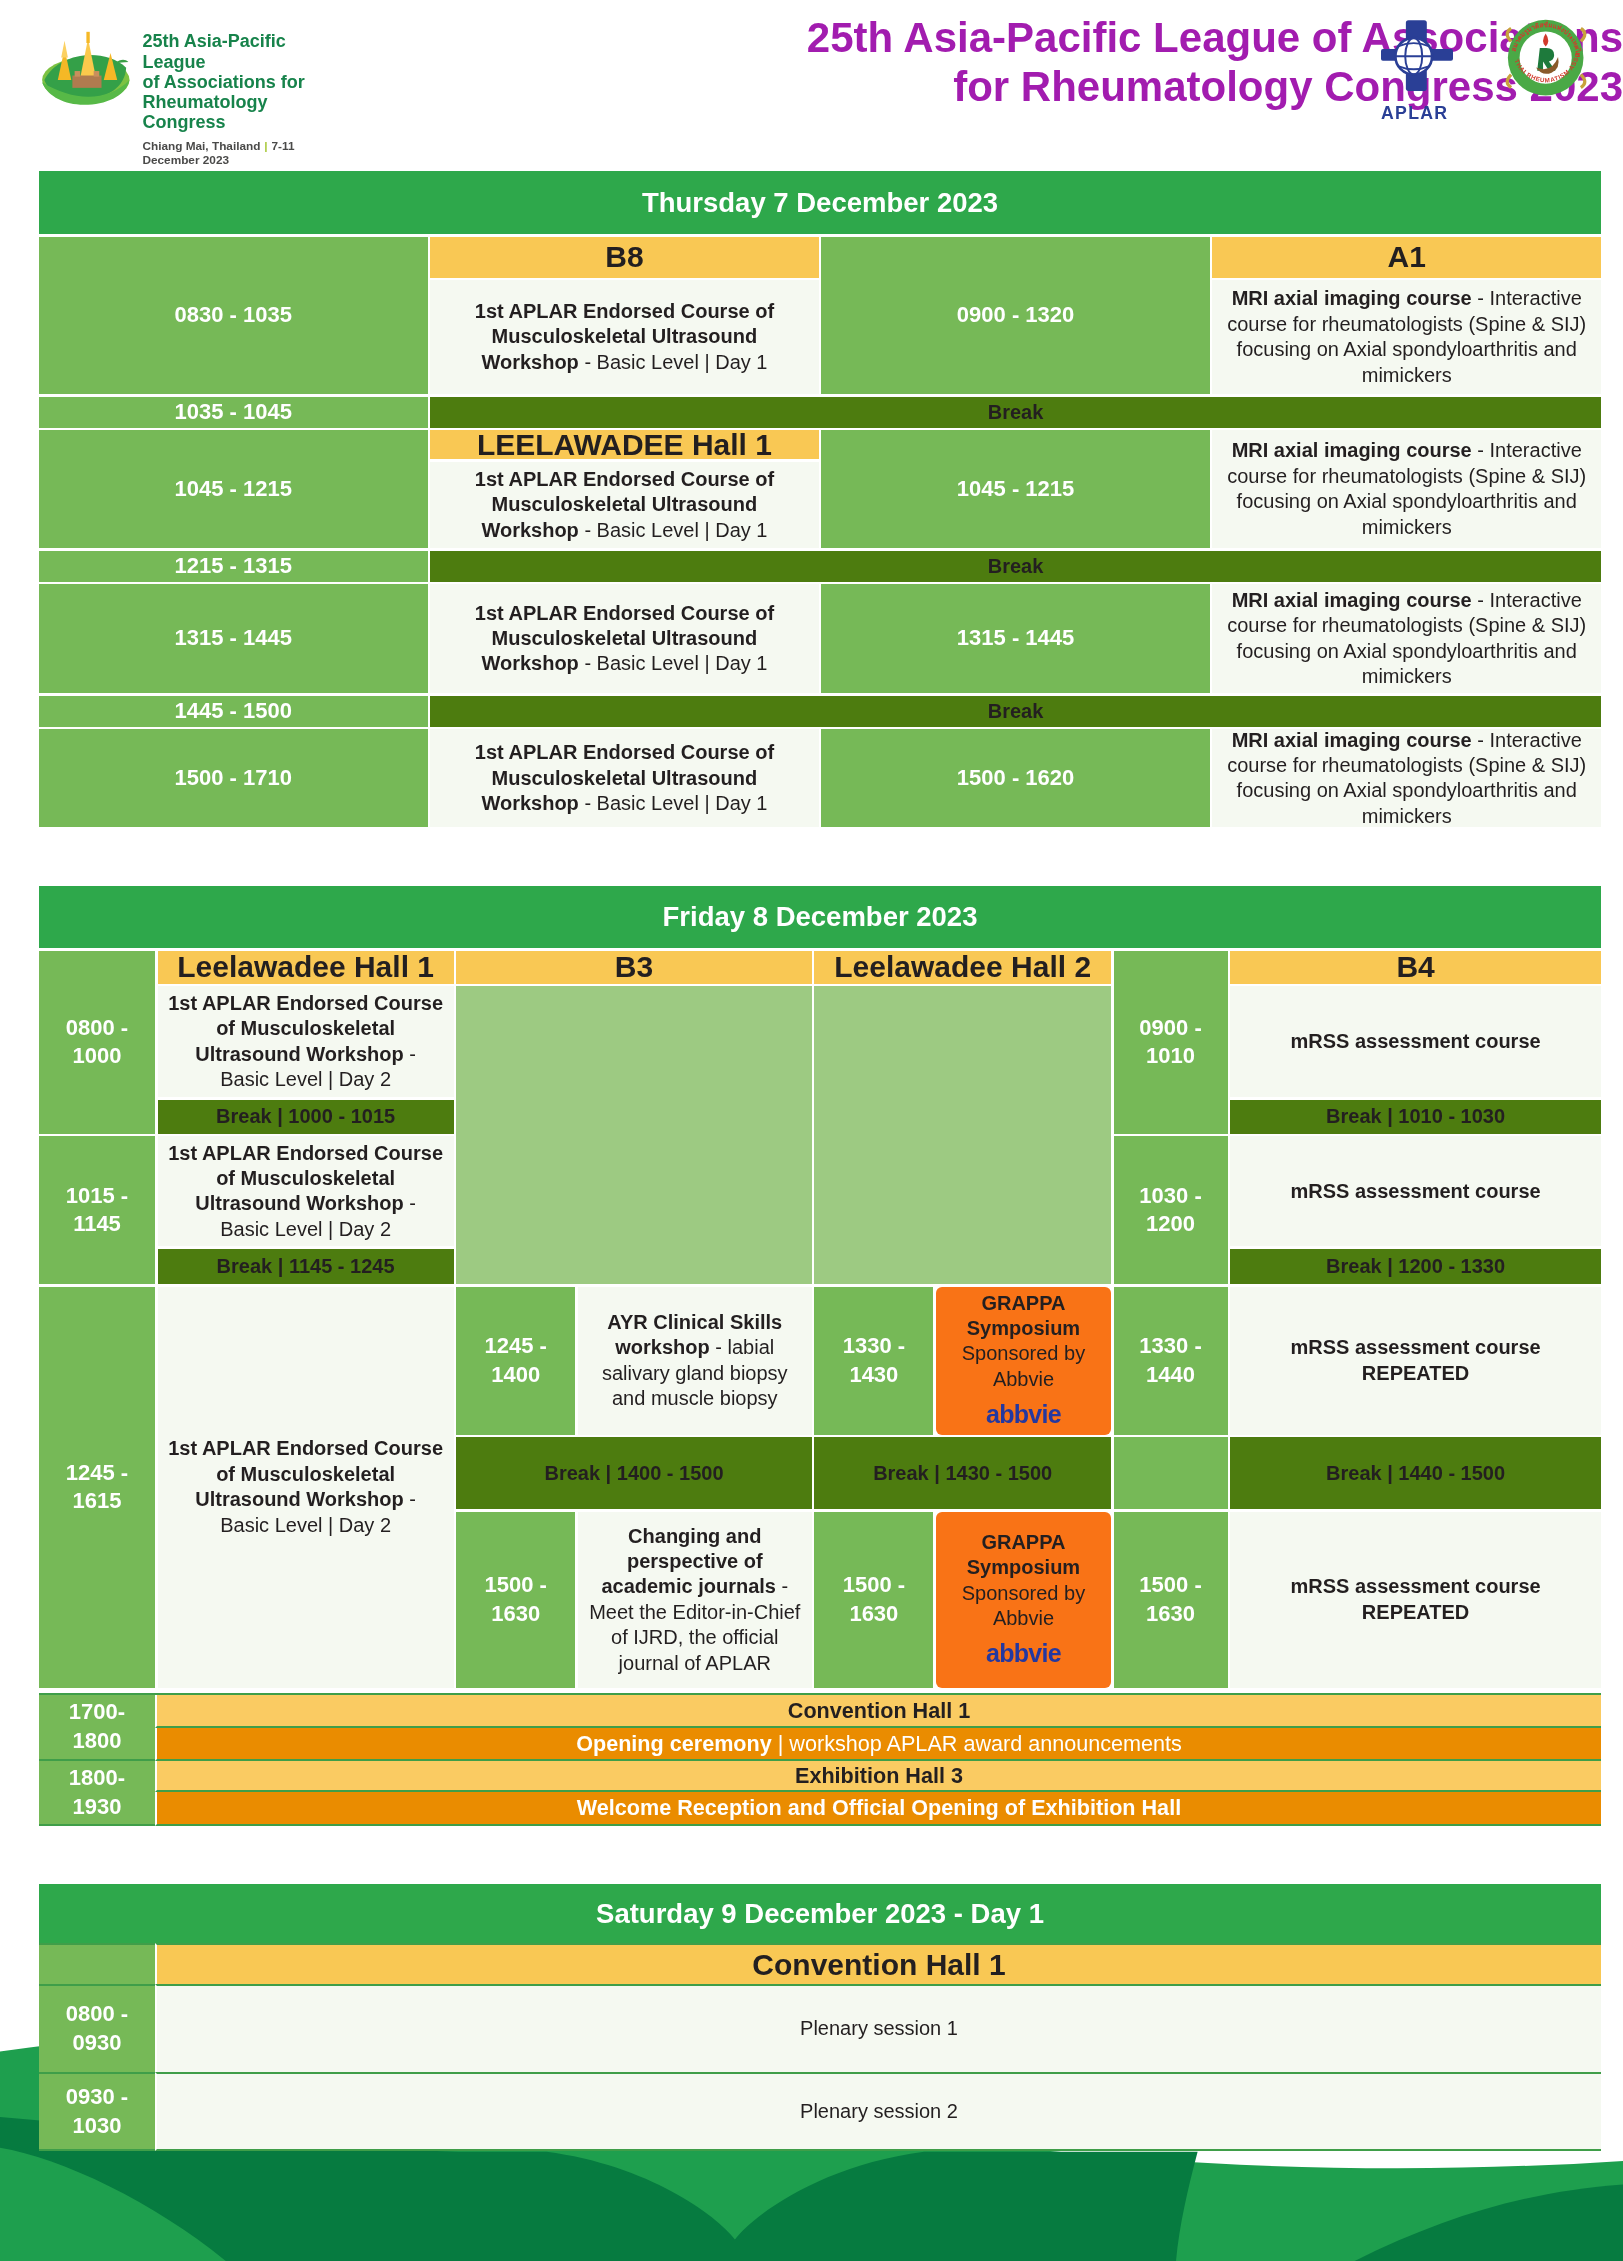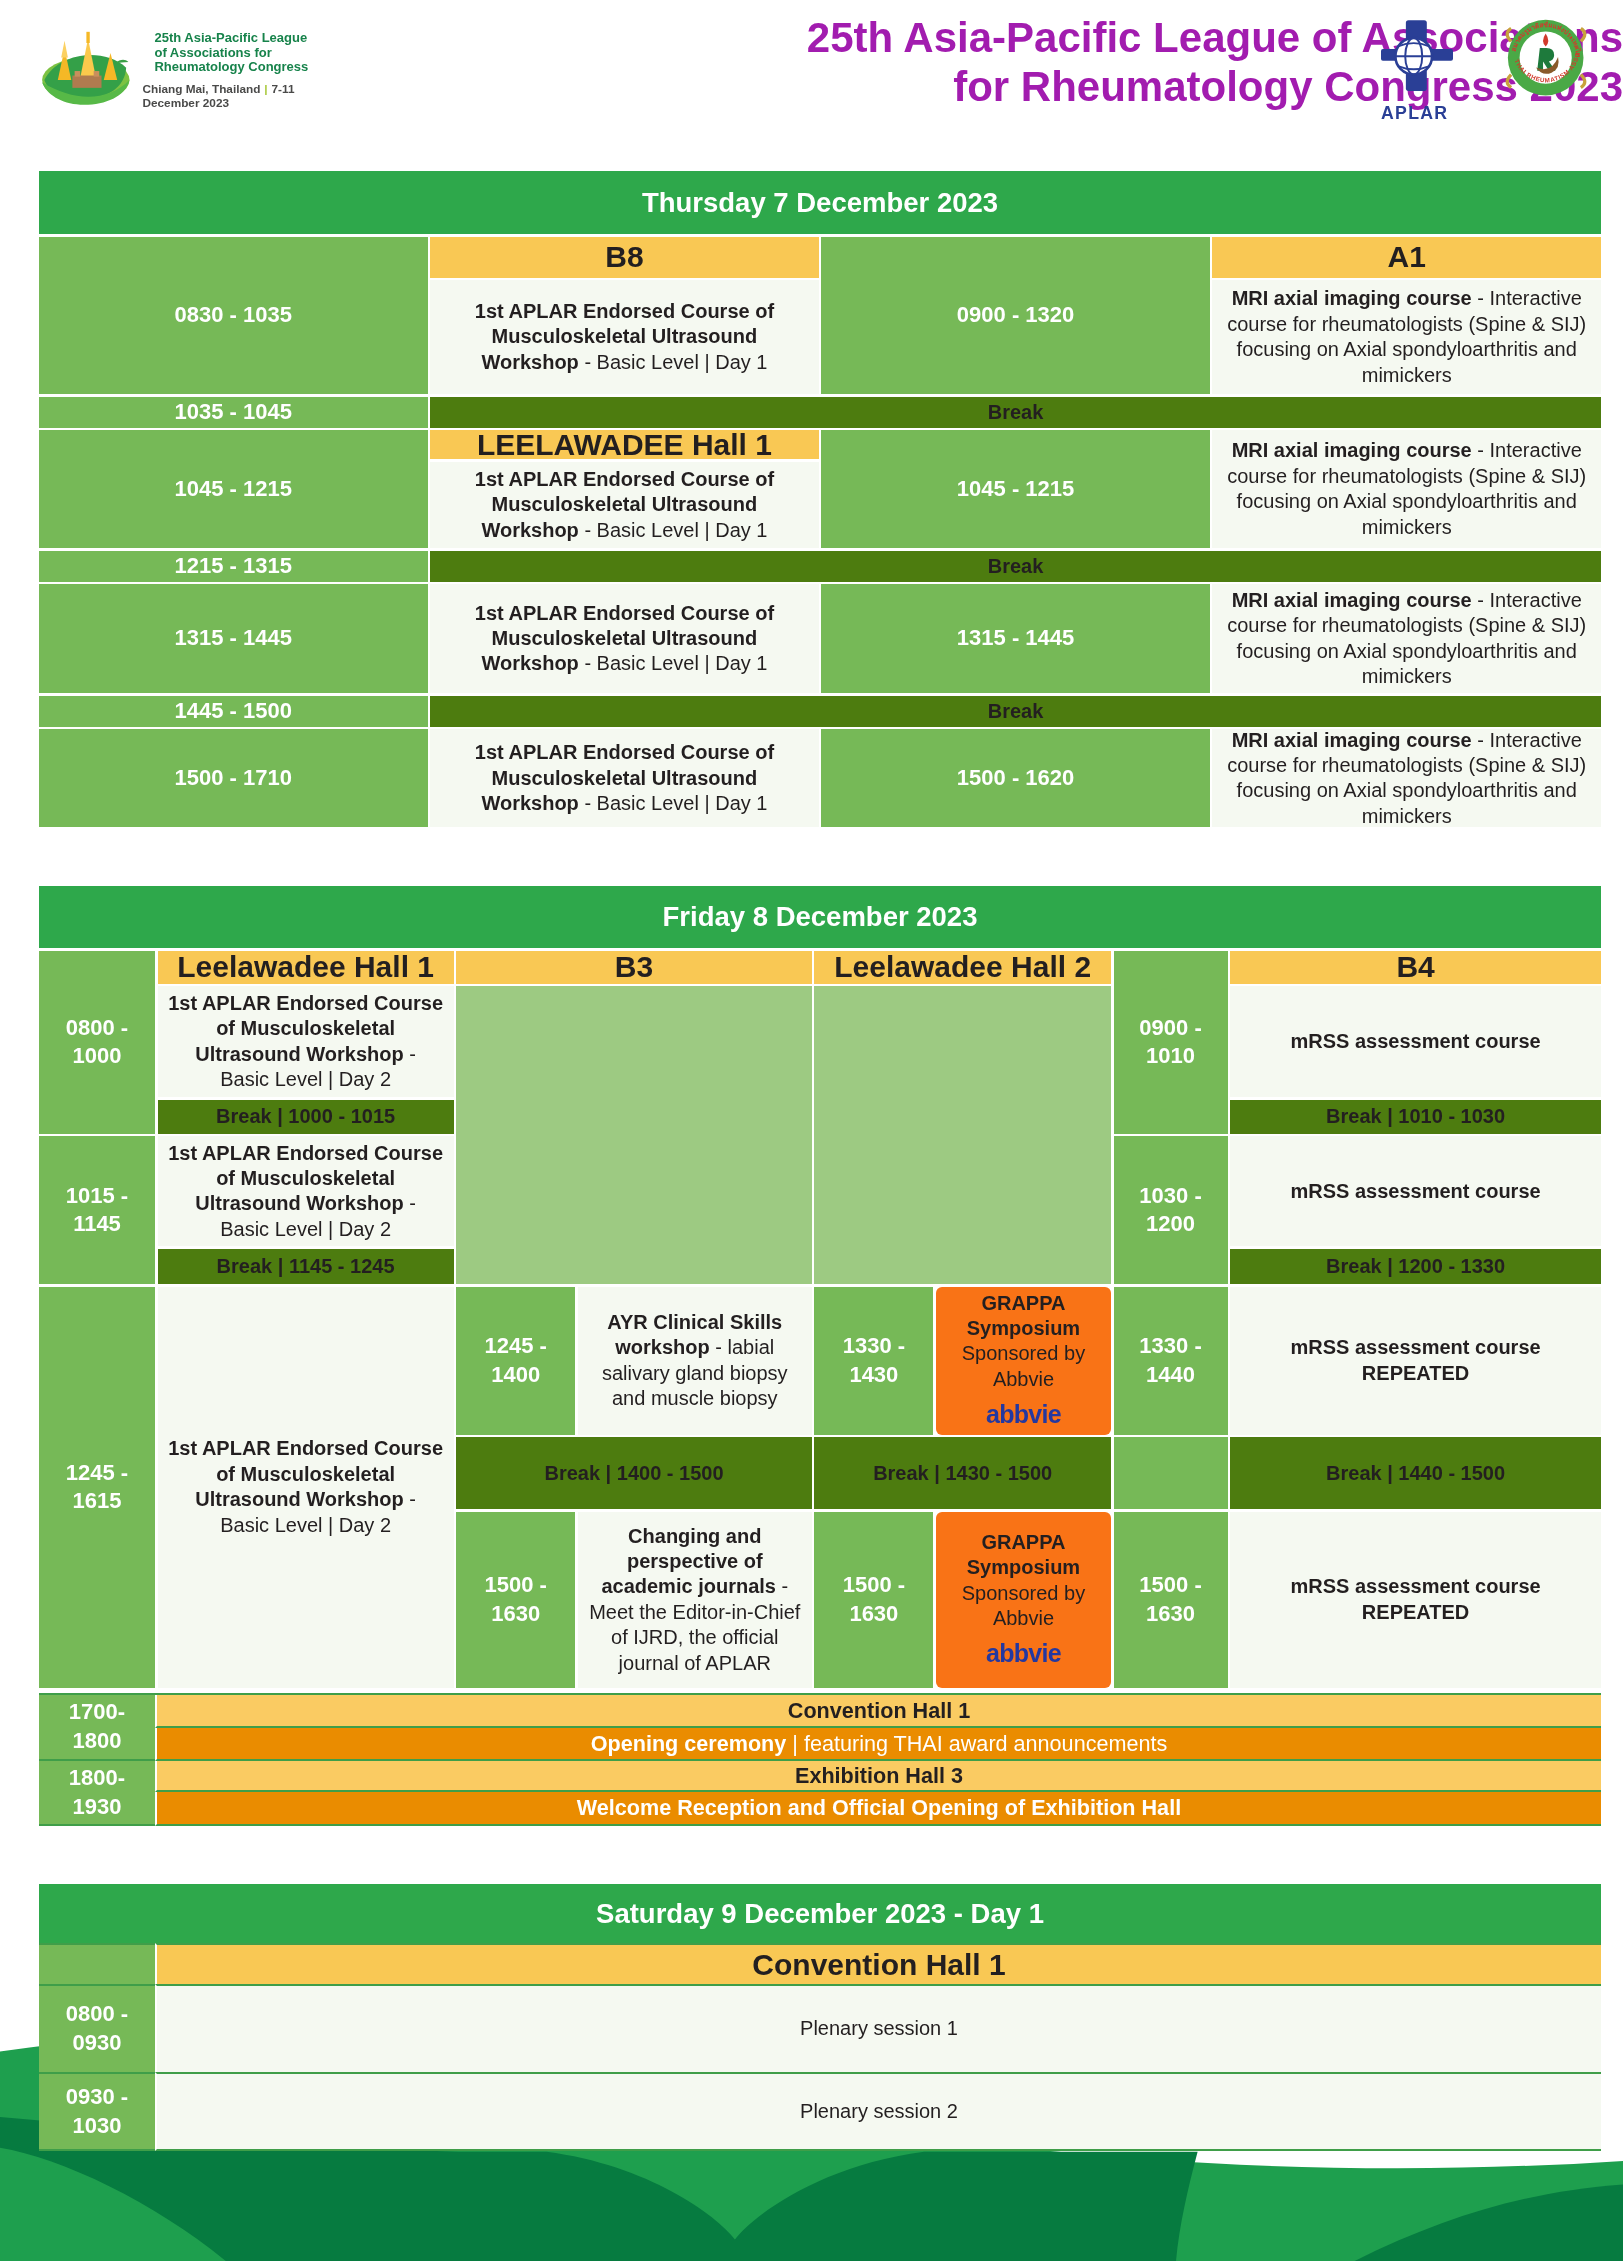--- a/index.html
+++ b/index.html
@@ -2,21 +2,21 @@
 <html style="font-size:10.5px"><head>
 <meta charset="utf-8">
 <style>
   html,body{margin:0;padding:0;background:#fff;}
   #page{position:relative;width:1623px;height:2261px;background:#ffffff;overflow:hidden;
         font-family:"Liberation Sans",sans-serif;color:#231F20;}
   
   #hdr{position:absolute;left:0;top:0;width:1623px;height:171px;}
   #logo-left{position:absolute;left:41px;top:17px;width:308px;height:111px;display:flex;gap:11.8px;align-items:flex-start;}
   #logo-text{padding-top:14.4px;}
-  .logo-line{font-weight:bold;color:#17834B;font-size:13px;line-height:1.12;margin-left:12px;}
+  .logo-line{font-weight:bold;color:#17834B;font-size:18px;line-height:1.12;}
   .logo-loc{margin-top:6.5px;font-size:11.8px;color:#4A4A49;font-weight:bold;}
   .logo-loc .sep{color:#A8C93A;padding:0 3.9px;font-weight:bold;}
   #big-title{position:absolute;left:0;right:0;top:14.4px;text-align:right;
              font-size:42px;line-height:1.16;font-weight:bold;color:#a21caf;}
   #logo-aplar{position:absolute;left:1381px;top:19.6px;width:79px;height:105px;text-align:left;}
   #aplar-word{color:#2A3F96;font-weight:bold;font-size:17.7px;letter-spacing:1.3px;margin-top:2.6px;}
   #logo-thai{position:absolute;left:1502px;top:14.4px;width:88px;height:88px;}
   
   .daybar{grid-column:1/-1;background:#2EA84B;color:#fff;font-weight:bold;font-size:27.5px;
           display:flex;align-items:center;justify-content:center;}
@@ -271,21 +271,21 @@
     <div class="cell" style="grid-column:8;grid-row:9;padding:5.2px 39px">
         <b>mRSS assessment course REPEATED</b>
       </div>
   </div>
 
   <div id="frib">
     <div class="time" style="grid-column:1;grid-row:1/3">1700-
 1800</div>
     <div class="hallrow" style="grid-column:2;grid-row:1">Convention Hall 1</div>
     <div class="orangerow" style="grid-column:2;grid-row:2">
-      <span><b>Opening ceremony</b><span> | featuring THAI award announcements</span></span>
+      <span><b>Opening ceremony</b><span> | workshop APLAR award announcements</span></span>
     </div>
     <div class="time" style="grid-column:1;grid-row:3/5">1800-
 1930</div>
     <div class="hallrow" style="grid-column:2;grid-row:3">Exhibition Hall 3</div>
     <div class="orangerow" style="grid-column:2;grid-row:4">
       <b>Welcome Reception and Official Opening of Exhibition Hall</b>
     </div>
   </div>
 
   <svg id="wave" viewBox="0 0 2480 405" preserveAspectRatio="none">

